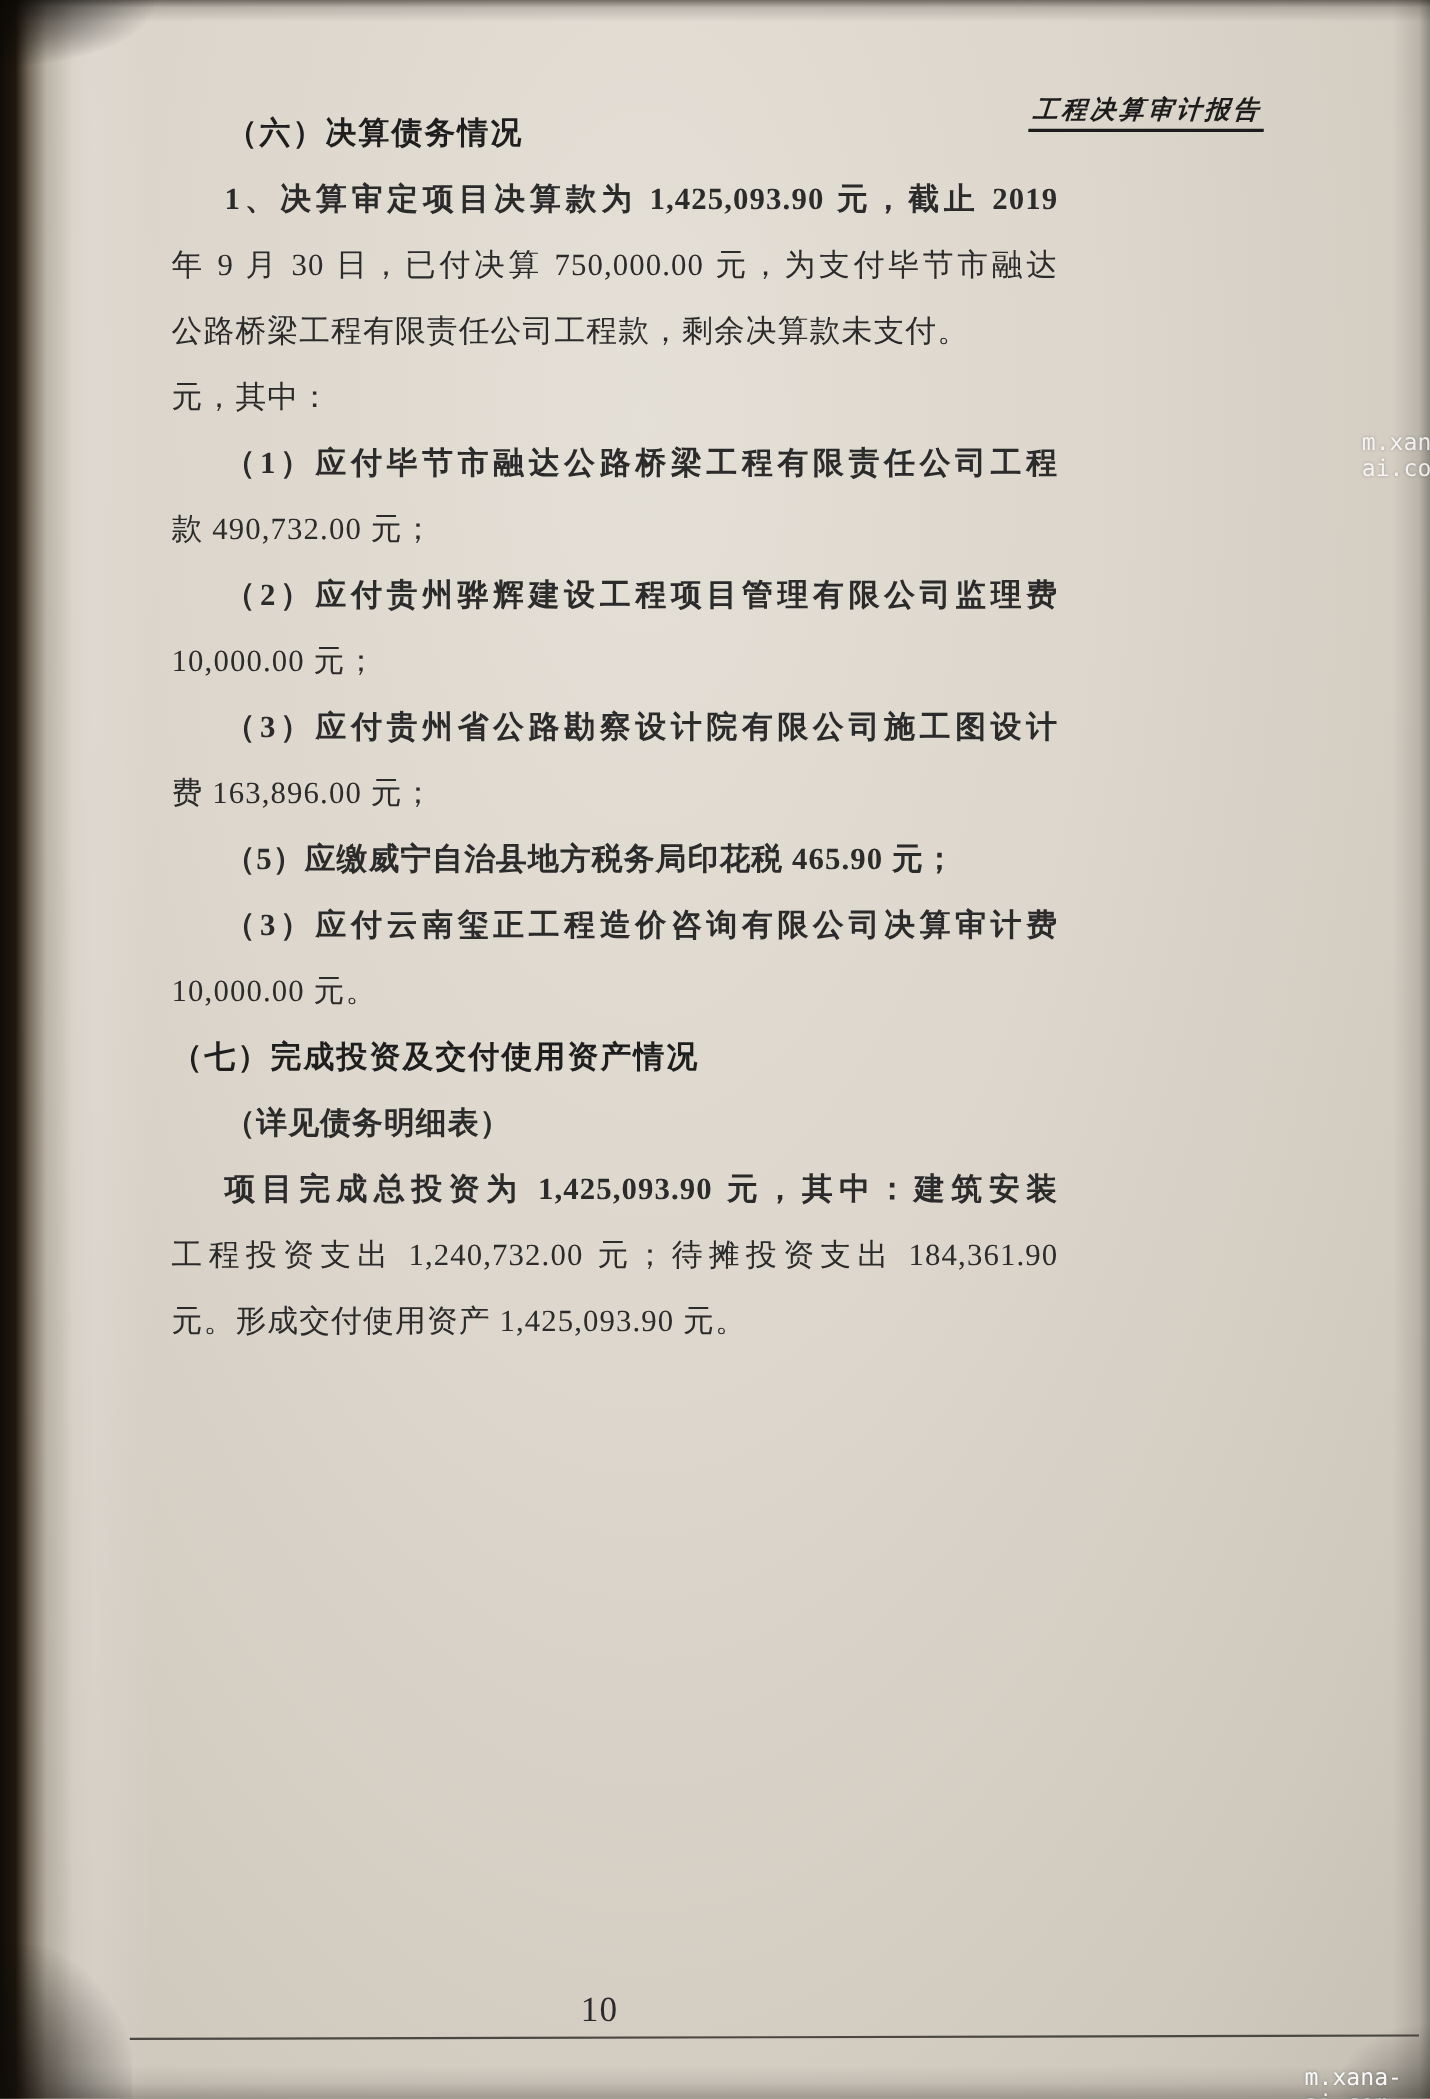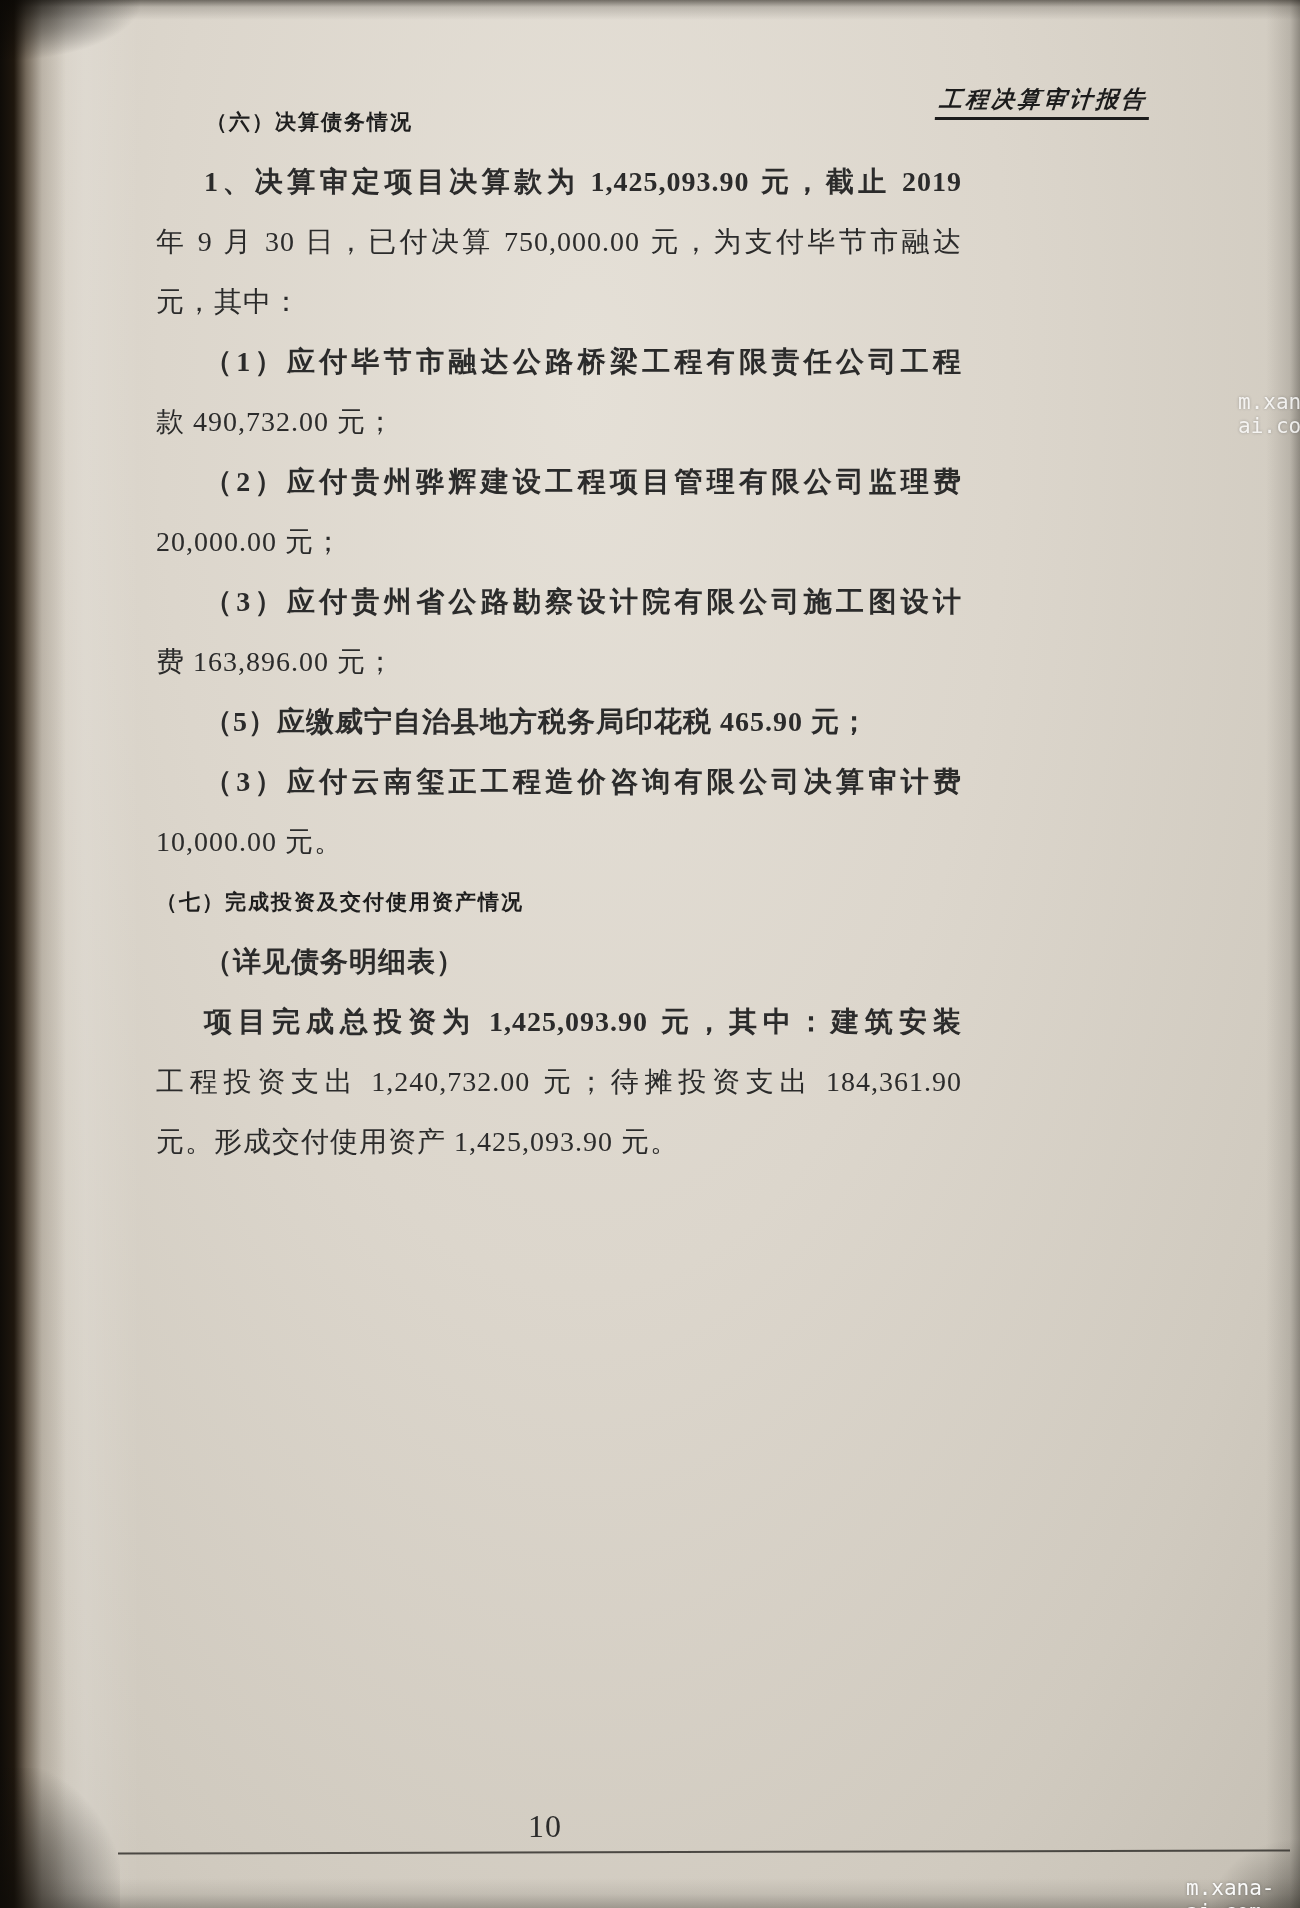--- a/index.html
+++ b/index.html
@@ -36,21 +36,21 @@
   }
 
   .content{position:absolute;left:156px;top:92px;width:806px;}
   .line{
     height:60px;line-height:60px;
     font-size:28px;letter-spacing:1px;
     white-space:nowrap;overflow:visible;
   }
   .line.fill{white-space:normal;text-align:justify;text-align-last:justify;}
   .line.ind{padding-left:48px;font-weight:bold;}
-  .line.heading{font-weight:bold;font-size:21px;letter-spacing:2px;color:#1e1e1e;}
+  .line.heading{font-weight:bold;font-size:28px;letter-spacing:2px;color:#1e1e1e;}
   .line.h6{padding-left:50px;}
 
   .page-number{
     position:absolute;left:528px;top:1808px;
     font-size:32px;letter-spacing:1px;color:#2b2b2b;
   }
   .footer-rule{
     position:absolute;left:118px;top:1851px;width:1172px;height:2px;
     background:#3c3a35;transform:rotate(-0.15deg);opacity:0.9;
   }
@@ -70,25 +70,26 @@
   <div class="corner-tl"></div>
   <div class="corner-bl"></div>
   <div class="corner-br"></div>
 
   <div class="header-title">工程决算审计报告</div>
 
   <div class="content">
     <div class="line heading h6">（六）决算债务情况</div>
     <div class="line ind fill">1、决算审定项目决算款为 1,425,093.90 元，截止 2019</div>
     <div class="line fill">年 9 月 30 日，已付决算 750,000.00 元，为支付毕节市融达</div>
+    <div class="line">公路桥梁工程有限责任公司工程款，剩余决算款未支付。</div>
     <div class="line">元，其中：</div>
     <div class="line ind fill">（1）应付毕节市融达公路桥梁工程有限责任公司工程</div>
     <div class="line">款 490,732.00 元；</div>
     <div class="line ind fill">（2）应付贵州骅辉建设工程项目管理有限公司监理费</div>
-    <div class="line">20,000.00 元；</div>
+    <div class="line">10,000.00 元；</div>
     <div class="line ind fill">（3）应付贵州省公路勘察设计院有限公司施工图设计</div>
     <div class="line">费 163,896.00 元；</div>
     <div class="line ind">（5）应缴威宁自治县地方税务局印花税 465.90 元；</div>
     <div class="line ind fill">（3）应付云南玺正工程造价咨询有限公司决算审计费</div>
     <div class="line">10,000.00 元。</div>
     <div class="line heading">（七）完成投资及交付使用资产情况</div>
     <div class="line ind">（详见债务明细表）</div>
     <div class="line ind fill">项目完成总投资为 1,425,093.90 元，其中：建筑安装</div>
     <div class="line fill">工程投资支出 1,240,732.00 元；待摊投资支出 184,361.90</div>
     <div class="line">元。形成交付使用资产 1,425,093.90 元。</div>

